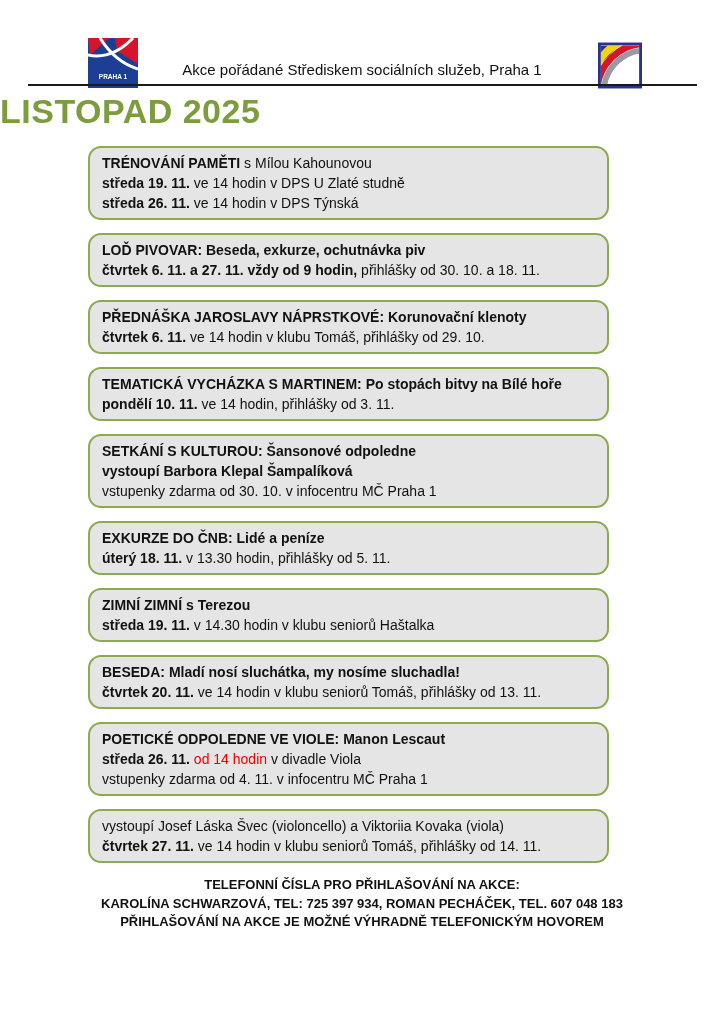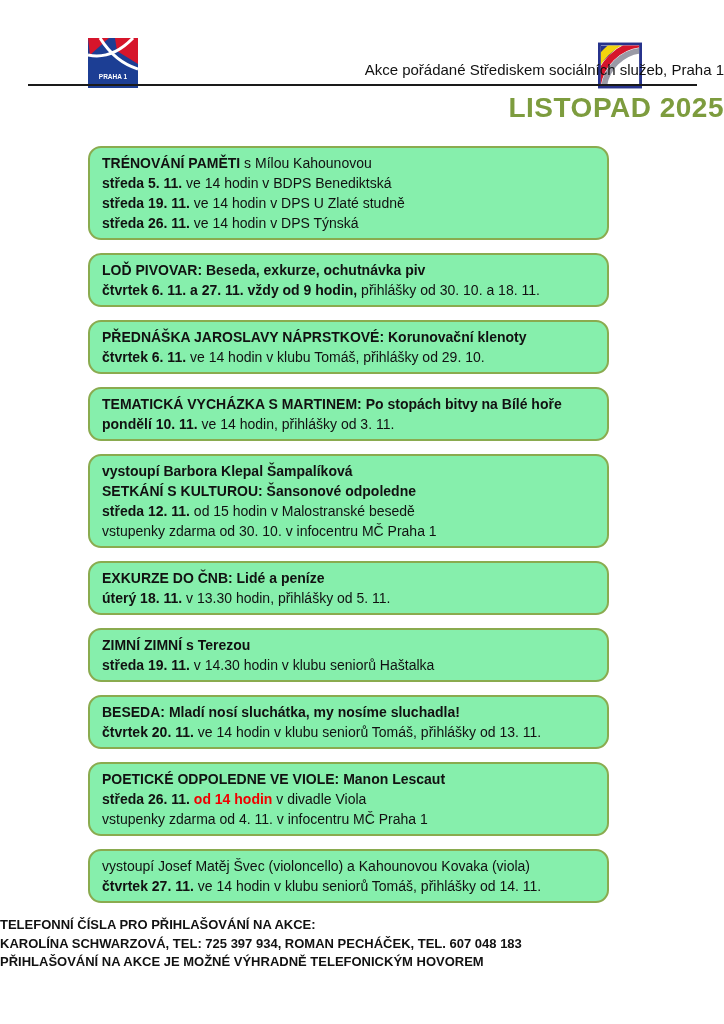--- a/index.html
+++ b/index.html
@@ -10,48 +10,48 @@
     font-family:"Liberation Sans", sans-serif;
     color:#111;
     overflow:hidden;
   }
   
   .header{position:relative;height:146px;}
   .logo-left{position:absolute;left:88px;top:38px;width:50px;height:50px;}
   .logo-right{position:absolute;left:598px;top:42px;width:44px;height:47px;}
   .subtitle{
     position:absolute;top:61px;left:0;width:100%;
-    text-align:right;font-size:15px;color:#111;
+    text-align:center;font-size:15px;color:#111;
   }
   .header-rule{
     position:absolute;top:84px;left:28px;right:27px;
     border-top:2px solid #1a1a1a;
   }
   .page-title{
     position:absolute;top:92px;left:0;width:100%;
-    text-align:right;font-size:28px;font-weight:bold;
+    text-align:left;font-size:34px;font-weight:bold;
     letter-spacing:0.5px;
     color:var(--accent-green,#7d9c3e);
   }
   
   .events{margin:0 0 0 88px;width:521px;}
   .event-box{
     border:2px solid var(--border-green,#8aab4f);
     border-radius:13px;
     padding:5px 12px;
     margin-bottom:13px;
-    background:#86efac;
+    background:#e5e5e5;
   }
   .event-line{font-size:14px;line-height:20px;white-space:nowrap;}
   .event-line .b{font-weight:bold;}
-  .event-line .red{color:var(--accent-red,#f00000);font-weight:bold;}
+  .event-line .red{color:var(--accent-red,#f00000);font-weight:normal;}
   
   .footer{
     margin-top:6px;
-    text-align:left;
+    text-align:center;
     font-weight:bold;
     font-size:13px;
     line-height:18.5px;
     color:#111;
   }
 </style>
 </head>
 <body>
 
 <div class="page">
@@ -85,61 +85,59 @@
     </div>
 
     <div class="subtitle">Akce pořádané Střediskem sociálních služeb, Praha 1</div>
     <div class="header-rule"></div>
     <div class="page-title">LISTOPAD 2025</div>
   </div>
 
   <div class="events" id="events-container">
       <div class="event-box">
         <div class="event-line"><span class="b">TRÉNOVÁNÍ PAMĚTI</span><span> s Mílou Kahounovou</span></div>
-        <div class="event-line"><span class="b">středa 5. 11.</span><span> ve 14 hodin v BDPS Benediktská</span></div>
         <div class="event-line"><span class="b">středa 19. 11.</span><span> ve 14 hodin v DPS U Zlaté studně</span></div>
         <div class="event-line"><span class="b">středa 26. 11.</span><span> ve 14 hodin v DPS Týnská</span></div>
       </div>
       <div class="event-box">
         <div class="event-line"><span class="b">LOĎ PIVOVAR: Beseda, exkurze, ochutnávka piv</span></div>
         <div class="event-line"><span class="b">čtvrtek 6. 11. a 27. 11. vždy od 9 hodin,</span><span> přihlášky od 30. 10. a 18. 11.</span></div>
       </div>
       <div class="event-box">
         <div class="event-line"><span class="b">PŘEDNÁŠKA JAROSLAVY NÁPRSTKOVÉ: Korunovační klenoty</span></div>
         <div class="event-line"><span class="b">čtvrtek 6. 11.</span><span> ve 14 hodin v klubu Tomáš, přihlášky od 29. 10.</span></div>
       </div>
       <div class="event-box">
         <div class="event-line"><span class="b">TEMATICKÁ VYCHÁZKA S MARTINEM: Po stopách bitvy na Bílé hoře</span></div>
         <div class="event-line"><span class="b">pondělí 10. 11.</span><span> ve 14 hodin, přihlášky od 3. 11.</span></div>
       </div>
       <div class="event-box">
+        <div class="event-line"><span class="b">SETKÁNÍ S KULTUROU: Šansonové odpoledne</span></div>
         <div class="event-line"><span class="b">vystoupí Barbora Klepal Šampalíková</span></div>
-        <div class="event-line"><span class="b">SETKÁNÍ S KULTUROU: Šansonové odpoledne</span></div>
-        <div class="event-line"><span class="b">středa 12. 11.</span><span> od 15 hodin v Malostranské besedě</span></div>
         <div class="event-line"><span>vstupenky zdarma od 30. 10. v infocentru MČ Praha 1</span></div>
       </div>
       <div class="event-box">
         <div class="event-line"><span class="b">EXKURZE DO ČNB: Lidé a peníze</span></div>
         <div class="event-line"><span class="b">úterý 18. 11.</span><span> v 13.30 hodin, přihlášky od 5. 11.</span></div>
       </div>
       <div class="event-box">
         <div class="event-line"><span class="b">ZIMNÍ ZIMNÍ s Terezou</span></div>
         <div class="event-line"><span class="b">středa 19. 11.</span><span> v 14.30 hodin v klubu seniorů Haštalka</span></div>
       </div>
       <div class="event-box">
         <div class="event-line"><span class="b">BESEDA: Mladí nosí sluchátka, my nosíme sluchadla!</span></div>
         <div class="event-line"><span class="b">čtvrtek 20. 11.</span><span> ve 14 hodin v klubu seniorů Tomáš, přihlášky od 13. 11.</span></div>
       </div>
       <div class="event-box">
         <div class="event-line"><span class="b">POETICKÉ ODPOLEDNE VE VIOLE: Manon Lescaut</span></div>
         <div class="event-line"><span class="b">středa 26. 11.</span><span class="b red"> od 14 hodin</span><span> v divadle Viola</span></div>
         <div class="event-line"><span>vstupenky zdarma od 4. 11. v infocentru MČ Praha 1</span></div>
       </div>
       <div class="event-box">
-        <div class="event-line"><span>vystoupí Josef Matěj Švec (violoncello) a Kahounovou Kovaka (viola)</span></div>
+        <div class="event-line"><span>vystoupí Josef Láska Švec (violoncello) a Viktoriia Kovaka (viola)</span></div>
         <div class="event-line"><span class="b">čtvrtek 27. 11.</span><span> ve 14 hodin v klubu seniorů Tomáš, přihlášky od 14. 11.</span></div>
       </div>
     </div>
 
   <div class="footer" id="footer-container">
       <div class="footer-line">TELEFONNÍ ČÍSLA PRO PŘIHLAŠOVÁNÍ NA AKCE:</div>
       <div class="footer-line">KAROLÍNA SCHWARZOVÁ, TEL: 725 397 934, ROMAN PECHÁČEK, TEL. 607 048 183</div>
       <div class="footer-line">PŘIHLAŠOVÁNÍ NA AKCE JE MOŽNÉ VÝHRADNĚ TELEFONICKÝM HOVOREM</div>
     </div>
 

